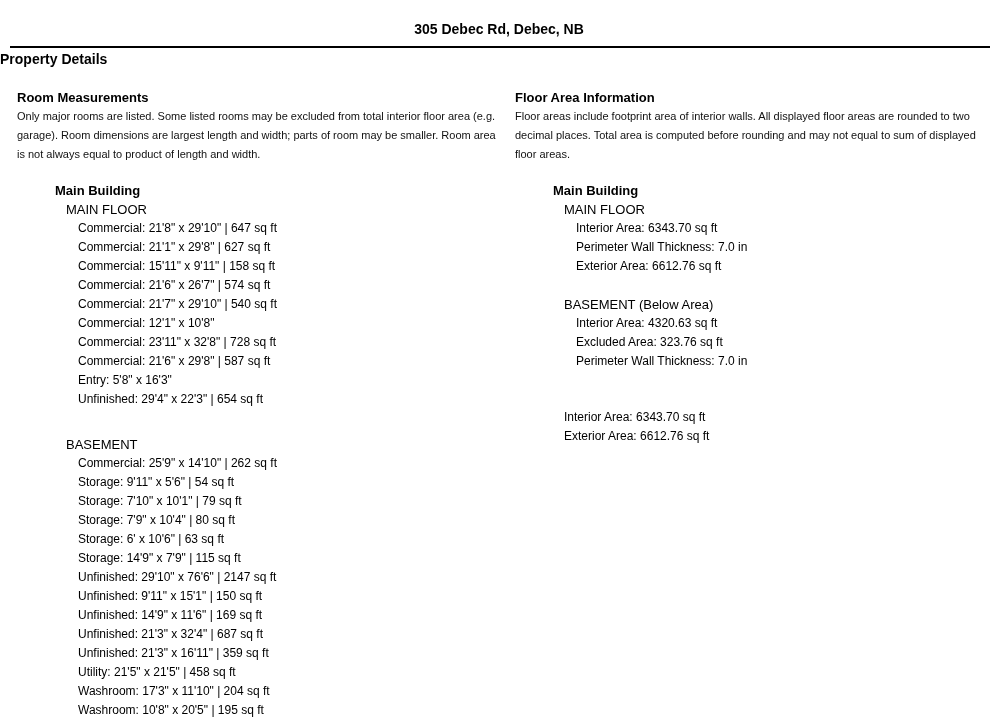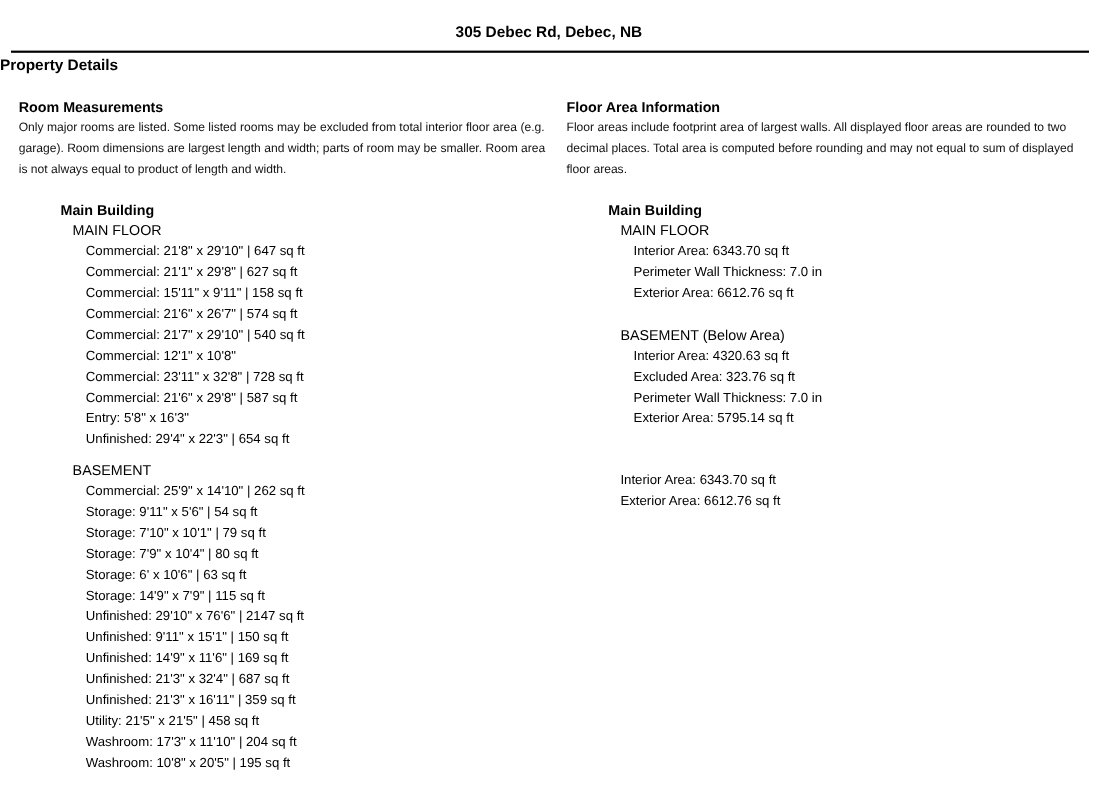--- a/index.html
+++ b/index.html
@@ -21,21 +21,21 @@
   .col { position: absolute; top: 90px; width: 485px; }
   .col.left { left: 17px; }
   .col.right { left: 515px; }
   .sec-head { font-weight: bold; font-size: 13px; line-height: 16px; margin: 0; }
   .sec-desc { font-size: 11px; line-height: 19px; margin: 1px 0 0 0; color: #111; }
   .bldg { margin-left: 38px; margin-top: 17px; }
   .bldg-title { font-weight: bold; font-size: 13px; line-height: 19px; }
   .floor-title { margin-left: 11px; font-size: 13px; line-height: 19px; }
   .items { margin-left: 23px; }
   .item { font-size: 12px; line-height: 19px; white-space: nowrap; }
-  .floor-block + .floor-block { margin-top: 9px; }
+  .floor-block + .floor-block { margin-top: 26px; }
   .right .floor-block + .floor-block { margin-top: 19px; }
   .total { margin-left: 38px; margin-top: 37px; }
   .total .items { margin-left: 11px; }
 </style>
 </head>
 <body>
 
 <div class="title">305 Debec Rd, Debec, NB</div>
 <div class="rule"></div>
 <div class="subtitle">Property Details</div>
@@ -80,41 +80,40 @@
         <div class="item">Utility: 21'5" x 21'5" | 458 sq ft</div>
         <div class="item">Washroom: 17'3" x 11'10" | 204 sq ft</div>
         <div class="item">Washroom: 10'8" x 20'5" | 195 sq ft</div>
       </div>
     </div>
   </div>
 </div>
 
 <div class="col right">
   <p class="sec-head">Floor Area Information</p>
-  <p class="sec-desc">Floor areas include footprint area of largest walls. All displayed floor areas are rounded to two decimal places. Total area is computed before rounding and may not equal to sum of displayed floor areas.</p>
+  <p class="sec-desc">Floor areas include footprint area of interior walls. All displayed floor areas are rounded to two decimal places. Total area is computed before rounding and may not equal to sum of displayed floor areas.</p>
 
   <div class="bldg">
     <div class="bldg-title">Main Building</div>
 
     <div class="floor-block">
       <div class="floor-title">MAIN FLOOR</div>
       <div class="items">
         <div class="item">Interior Area: 6343.70 sq ft</div>
         <div class="item">Perimeter Wall Thickness: 7.0 in</div>
         <div class="item">Exterior Area: 6612.76 sq ft</div>
       </div>
     </div>
 
     <div class="floor-block">
       <div class="floor-title">BASEMENT (Below Area)</div>
       <div class="items">
         <div class="item">Interior Area: 4320.63 sq ft</div>
         <div class="item">Excluded Area: 323.76 sq ft</div>
         <div class="item">Perimeter Wall Thickness: 7.0 in</div>
-        <div class="item">Exterior Area: 5795.14 sq ft</div>
       </div>
     </div>
   </div>
 
   <div class="total">
     <div class="items">
       <div class="item">Interior Area: 6343.70 sq ft</div>
       <div class="item">Exterior Area: 6612.76 sq ft</div>
     </div>
   </div>

